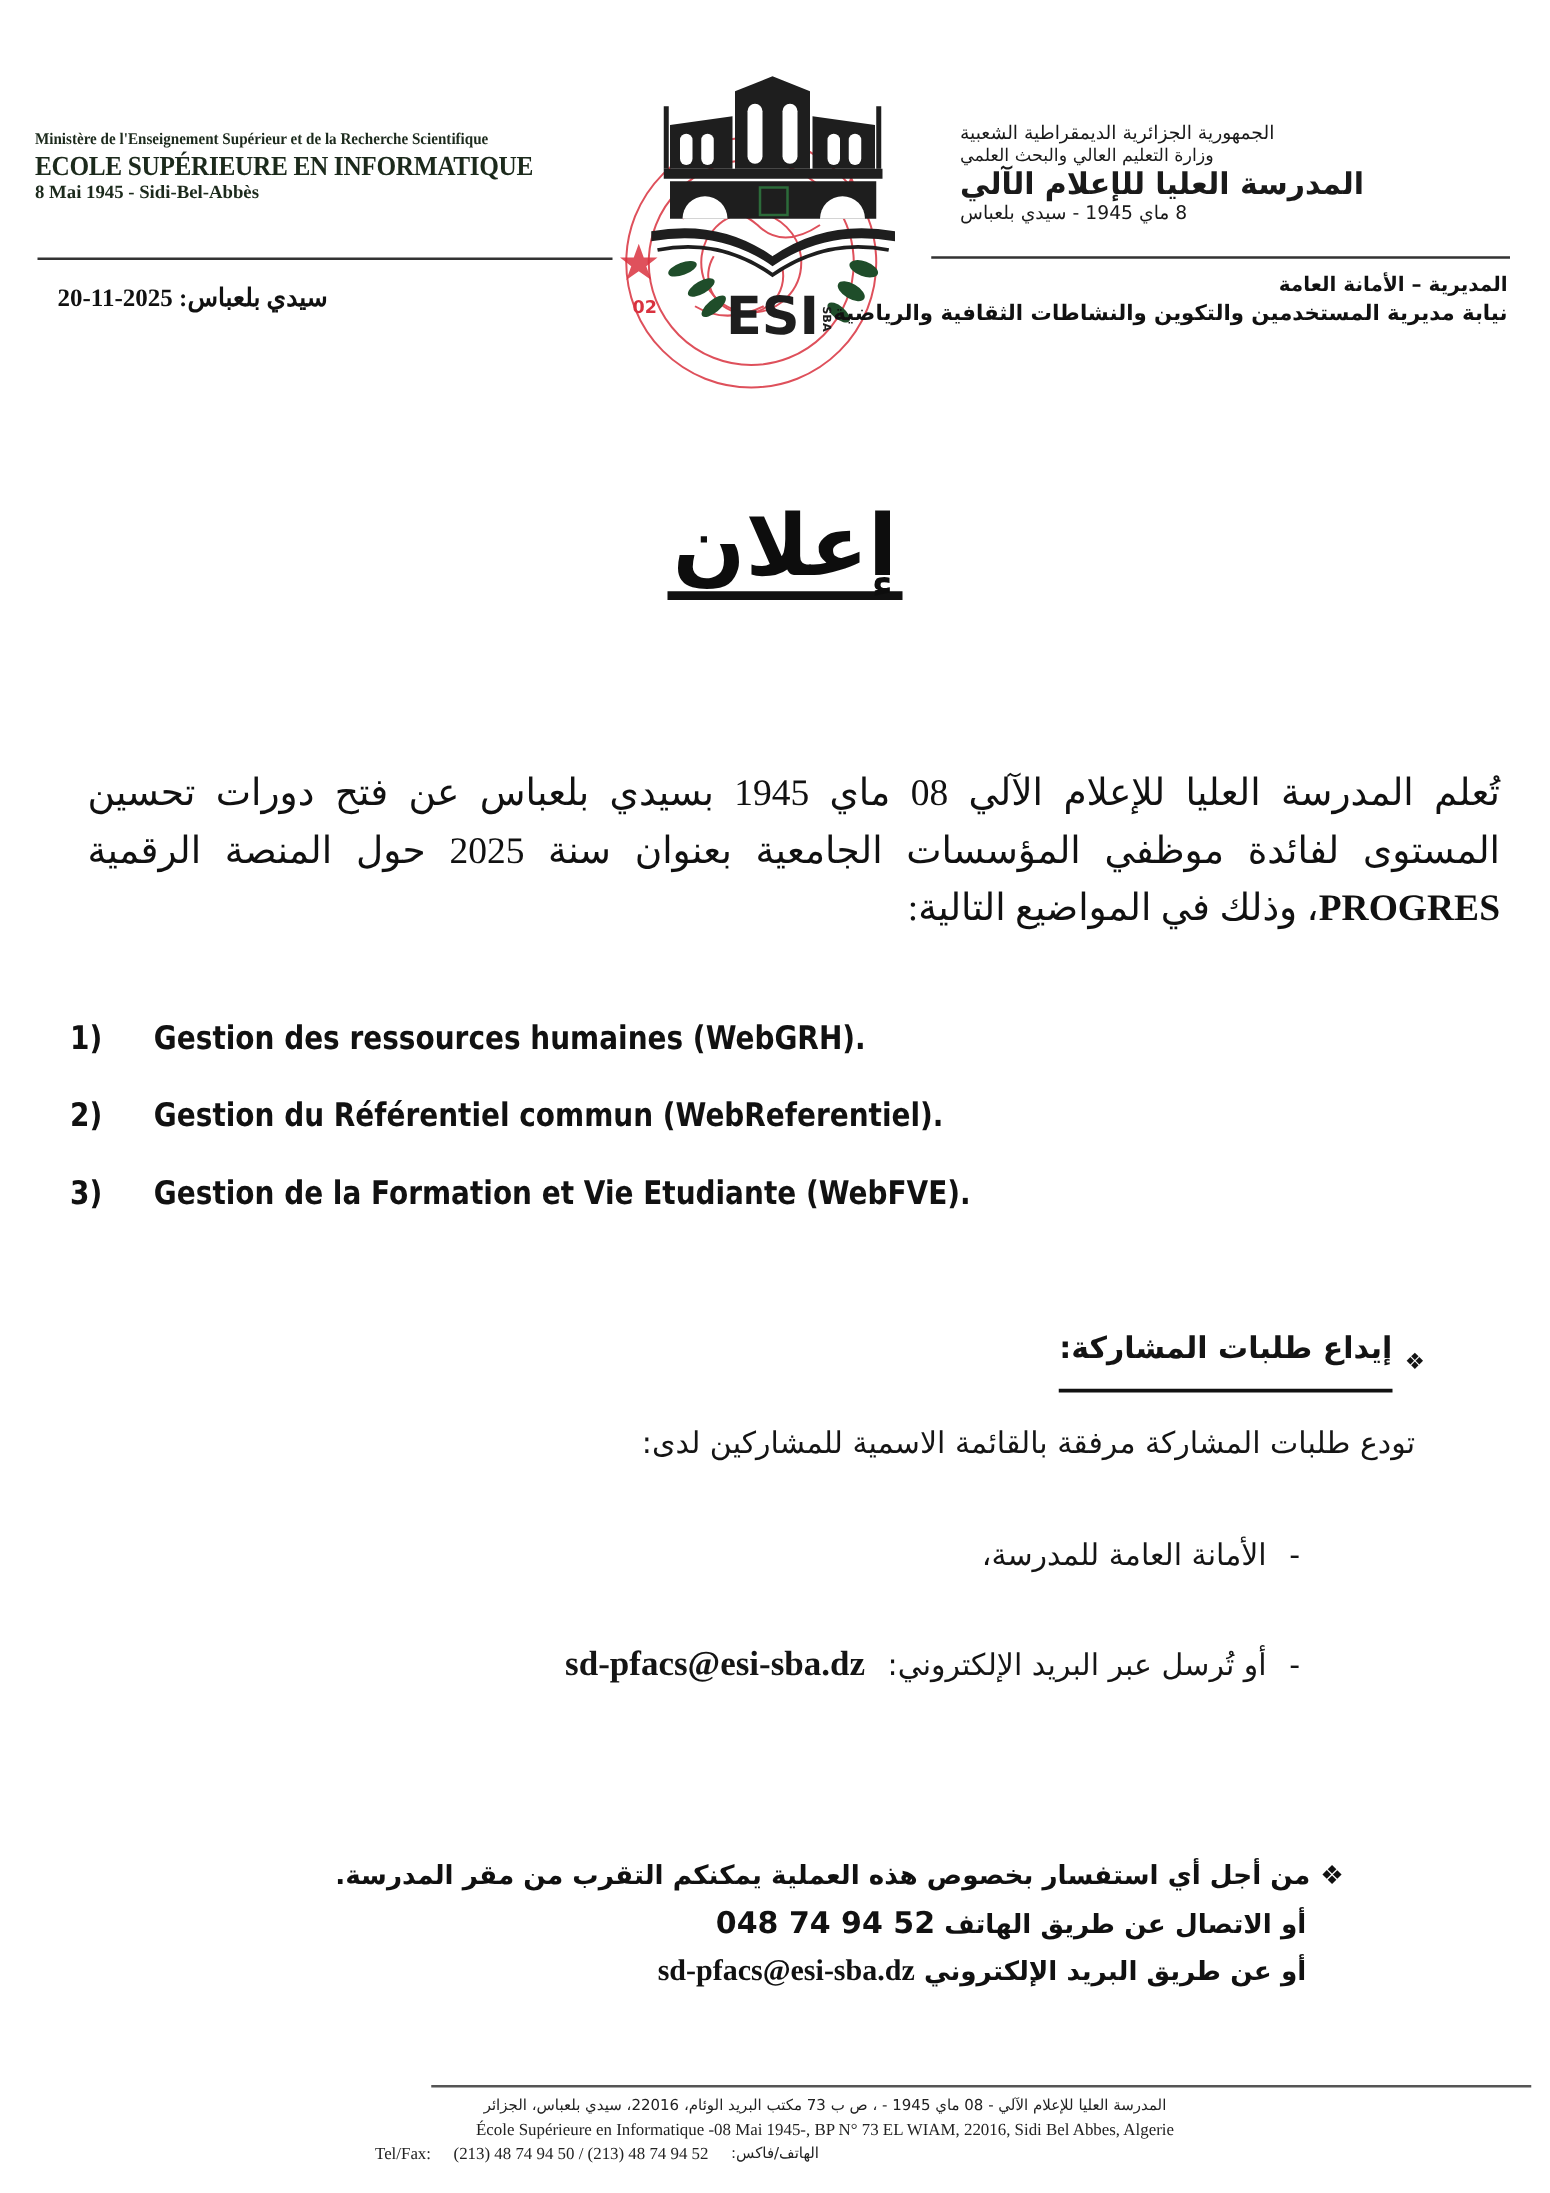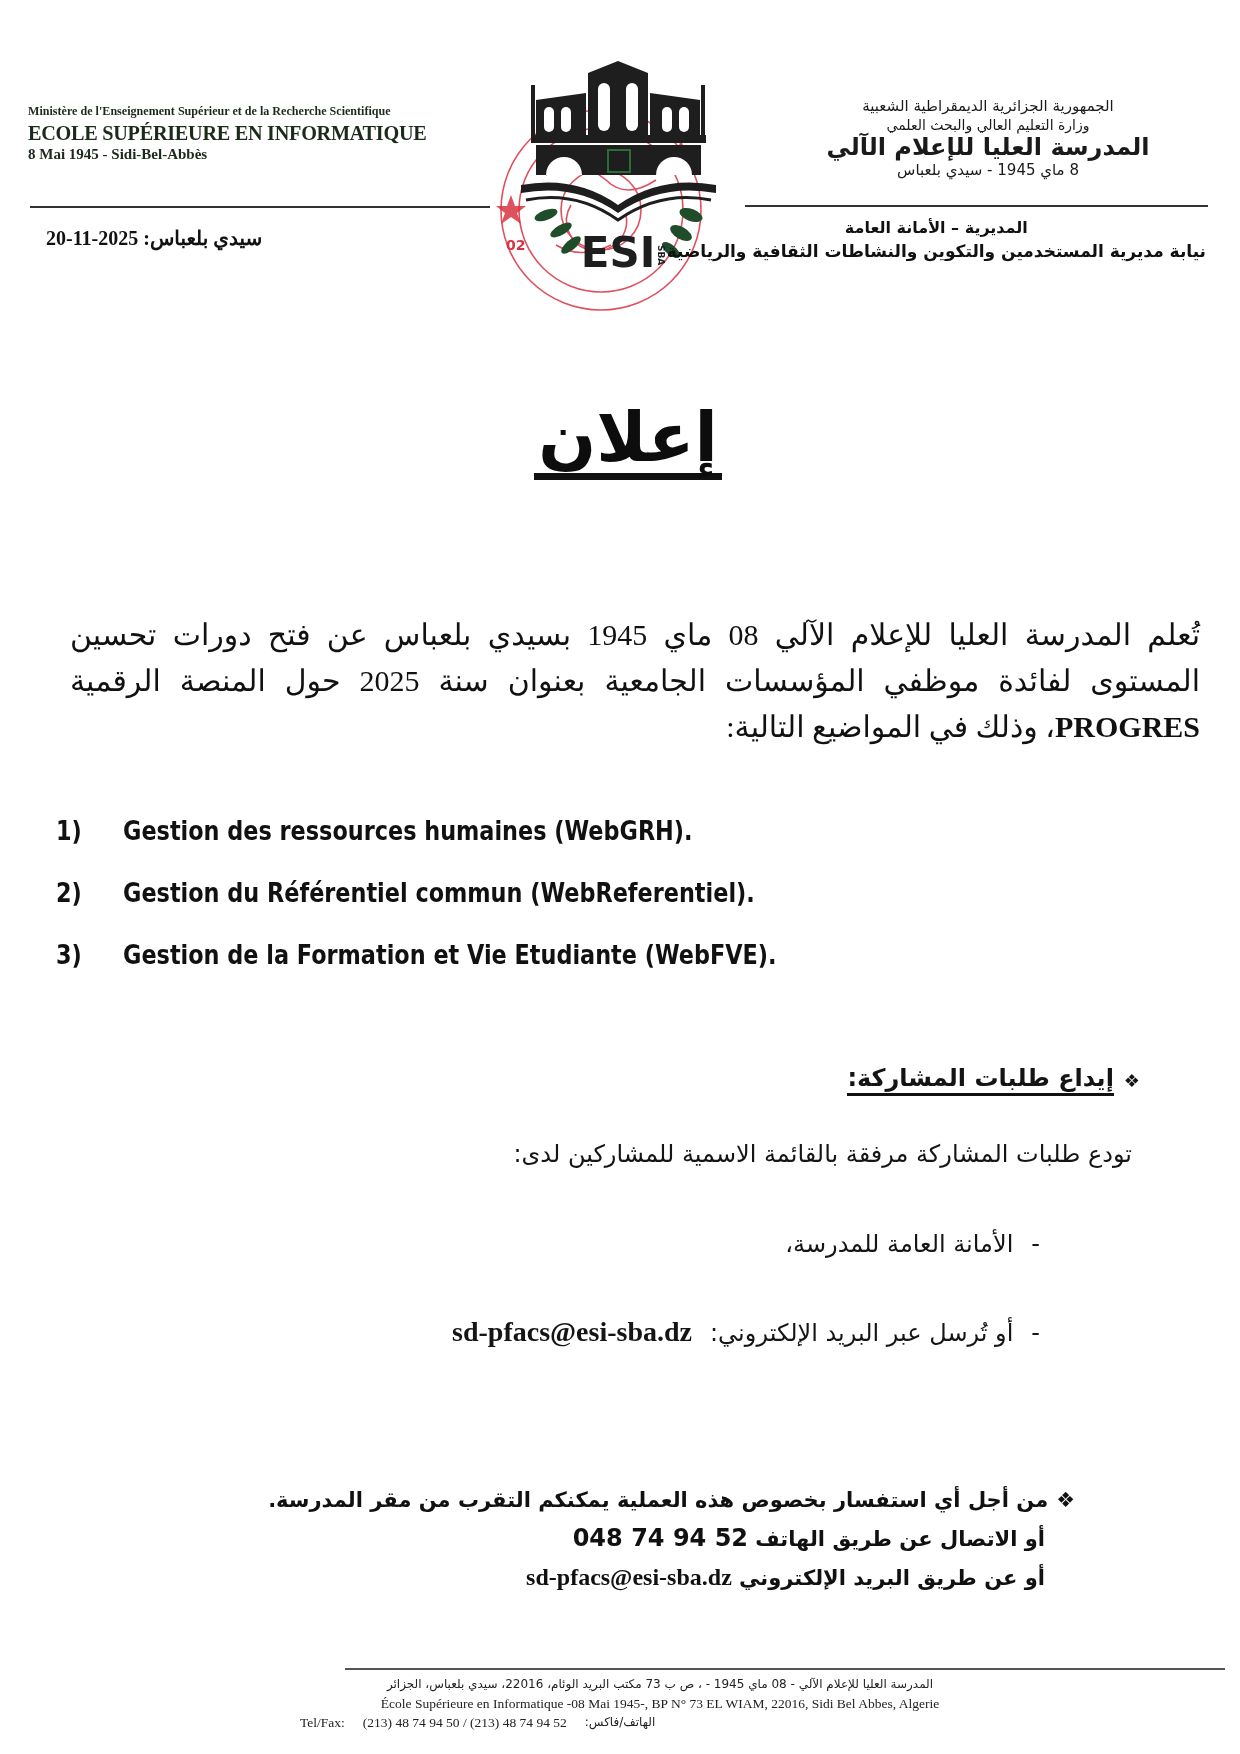--- a/index.html
+++ b/index.html
@@ -8,32 +8,32 @@
 
   
   .hdr-fr { left: 28px; top: 100px; width: 440px; font-family: "Liberation Serif", serif; color: #1c2a1c; }
   .hdr-fr .l1 { font-size: 17px; font-weight: bold; letter-spacing: -0.2px; }
   .hdr-fr .l2 { font-size: 13px; font-weight: bold; margin-top: 3px; transform: scaleX(0.93); transform-origin: left; white-space: nowrap; }
   .hdr-fr .l3 { font-size: 22px; font-weight: bold; margin-top: 1px; letter-spacing: -0.3px; transform: scaleX(0.92); transform-origin: left; white-space: nowrap; }
   .hdr-fr .l4 { font-size: 15px; font-weight: bold; margin-top: 0px; }
   .hdr-rule-left { left: 30px; top: 206px; width: 460px; height: 2px; background: #333; }
 
   
-  .hdr-ar { right: 32px; top: 97px; width: 440px; direction: rtl; text-align: center; font-family: "DejaVu Sans", sans-serif; color: #1a1a1a; }
+  .hdr-ar { right: 32px; top: 97px; width: 440px; direction: rtl; text-align: left; font-family: "DejaVu Sans", sans-serif; color: #1a1a1a; }
   .hdr-ar .l1 { font-size: 15px; letter-spacing: 0.5px; }
   .hdr-ar .l2 { font-size: 14px; margin-top: 2px; }
   .hdr-ar .l3 { font-size: 24px; font-weight: bold; margin-top: 0px; letter-spacing: 1px; }
   .hdr-ar .l4 { font-size: 15px; margin-top: 0px; }
   .hdr-rule-right { left: 745px; top: 205px; width: 463px; height: 2px; background: #333; }
 
   
   .logo-wrap { left: 476px; top: 55px; width: 300px; height: 265px; }
 
   
-  .dept { right: 34px; top: 218px; direction: rtl; text-align: center; font-family: "DejaVu Sans", sans-serif; font-weight: bold; color: #111; }
+  .dept { right: 34px; top: 218px; direction: rtl; text-align: right; font-family: "DejaVu Sans", sans-serif; font-weight: bold; color: #111; }
   .dept .d1 { font-size: 16px; }
   .dept .d2 { font-size: 17px; margin-top: 4px; }
   .dept .d3 { font-size: 17px; margin-top: 4px; }
 
   .date { left: 46px; top: 226px; font-family: "Liberation Serif", serif; font-size: 20px; font-weight: bold; direction: rtl; color: #111; }
 
   
   .title { left: 0; width: 1240px; top: 402px; text-align: center; }
   .title span { display: inline-block; font-family: "DejaVu Sans", sans-serif; font-size: 68px; font-weight: bold; color: #0d0d0d; border-bottom: 7px solid #111; line-height: 1.05; padding: 0 4px 0 4px; margin-left: 16px; }
 
@@ -43,21 +43,21 @@
 
   
   .topics { left: 56px; top: 800px; font-family: "DejaVu Sans", sans-serif; font-weight: bold; font-size: 26px; color: #111; transform: scaleX(0.86); transform-origin: left; }
   .topic { display: flex; height: 62px; align-items: center; white-space: nowrap; }
   .topic .num { width: 78px; }
   .topic .txt { }
 
   
   .sec-head { right: 100px; top: 1064px; direction: rtl; font-family: "DejaVu Sans", sans-serif; font-weight: bold; font-size: 24px; display: flex; align-items: center; gap: 10px; }
   .sec-head .diamond { font-size: 18px; }
-  .sec-head .txt { border-bottom: 3px solid #111; padding-bottom: 1px; }
+  .sec-head .txt { border-bottom: 3px solid #111; padding-bottom: 19px; }
 
   .deposit { right: 108px; top: 1140px; direction: rtl; font-family: "DejaVu Sans", sans-serif; font-size: 24px; color: #151515; }
 
   .opt { direction: rtl; font-family: "DejaVu Sans", sans-serif; font-size: 24px; color: #151515; display: flex; align-items: baseline; gap: 18px; }
   .opt1 { right: 200px; top: 1230px; }
   .opt2 { right: 200px; top: 1316px; }
   .opt .email { font-family: "Liberation Serif", serif; font-weight: bold; font-size: 28px; direction: ltr; }
 
   
   .inq { right: 195px; top: 1488px; direction: rtl; font-family: "DejaVu Sans", sans-serif; font-weight: bold; font-size: 21px; color: #111; }

